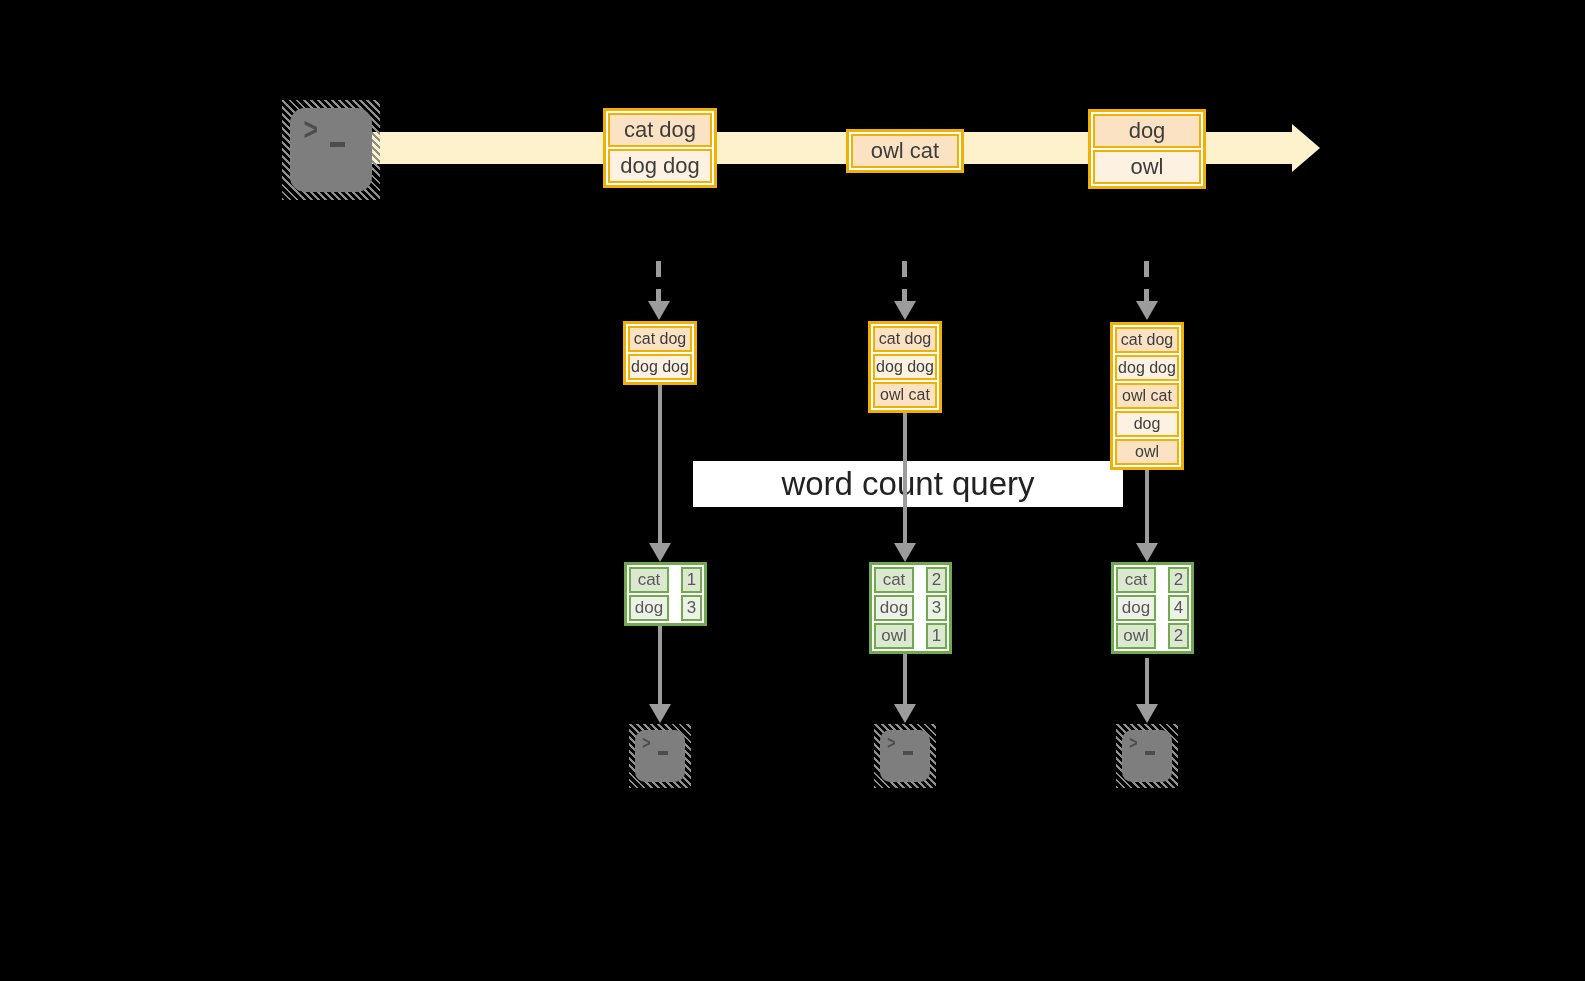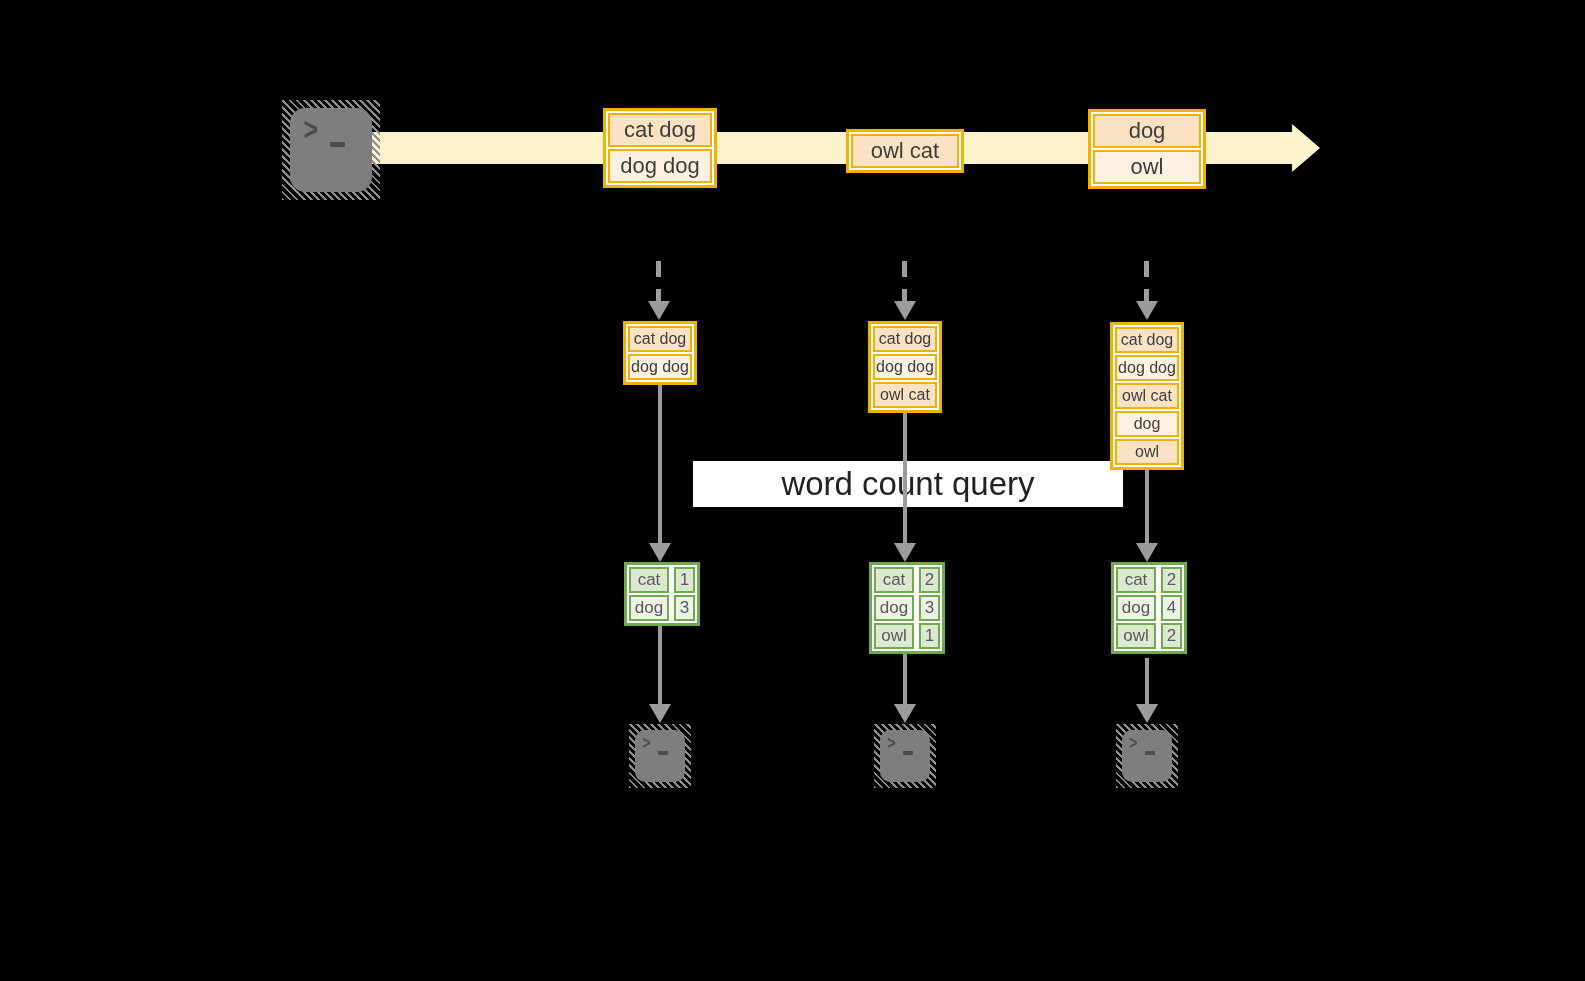--- a/index.html
+++ b/index.html
@@ -32,21 +32,21 @@
     background:repeating-linear-gradient(to bottom,#9c9c9c 0 16px,rgba(0,0,0,0) 16px 28px);}
   .sarrow-line{position:absolute;width:4px;background:#9c9c9c;z-index:3;}
   .ahead{position:absolute;width:0;height:0;z-index:3;
     border-left:11px solid transparent;border-right:11px solid transparent;border-top:19px solid #9c9c9c;}
   
   .wlabel{position:absolute;left:693px;top:461px;width:430px;height:46px;background:#ffffff;
     display:flex;align-items:center;justify-content:center;font-size:33px;color:#222222;z-index:2;}
   
   .gtable{position:absolute;background:#fff;border:3px solid #6faa4e;padding:2px;
     display:flex;flex-direction:column;gap:2px;z-index:4;box-sizing:border-box;}
-  .grow{display:flex;gap:5px;}
+  .grow{display:flex;gap:12px;}
   .gcell{border:2px solid #6faa4e;height:22px;display:flex;align-items:center;justify-content:center;
     color:#595959;font-size:17px;}
   .gkey{width:36px;}
   .gval{width:17px;}
   .ga{background:#dce8d0;}
   .gb{background:#edf2e7;}
 </style>
 </head>
 <body>
 

